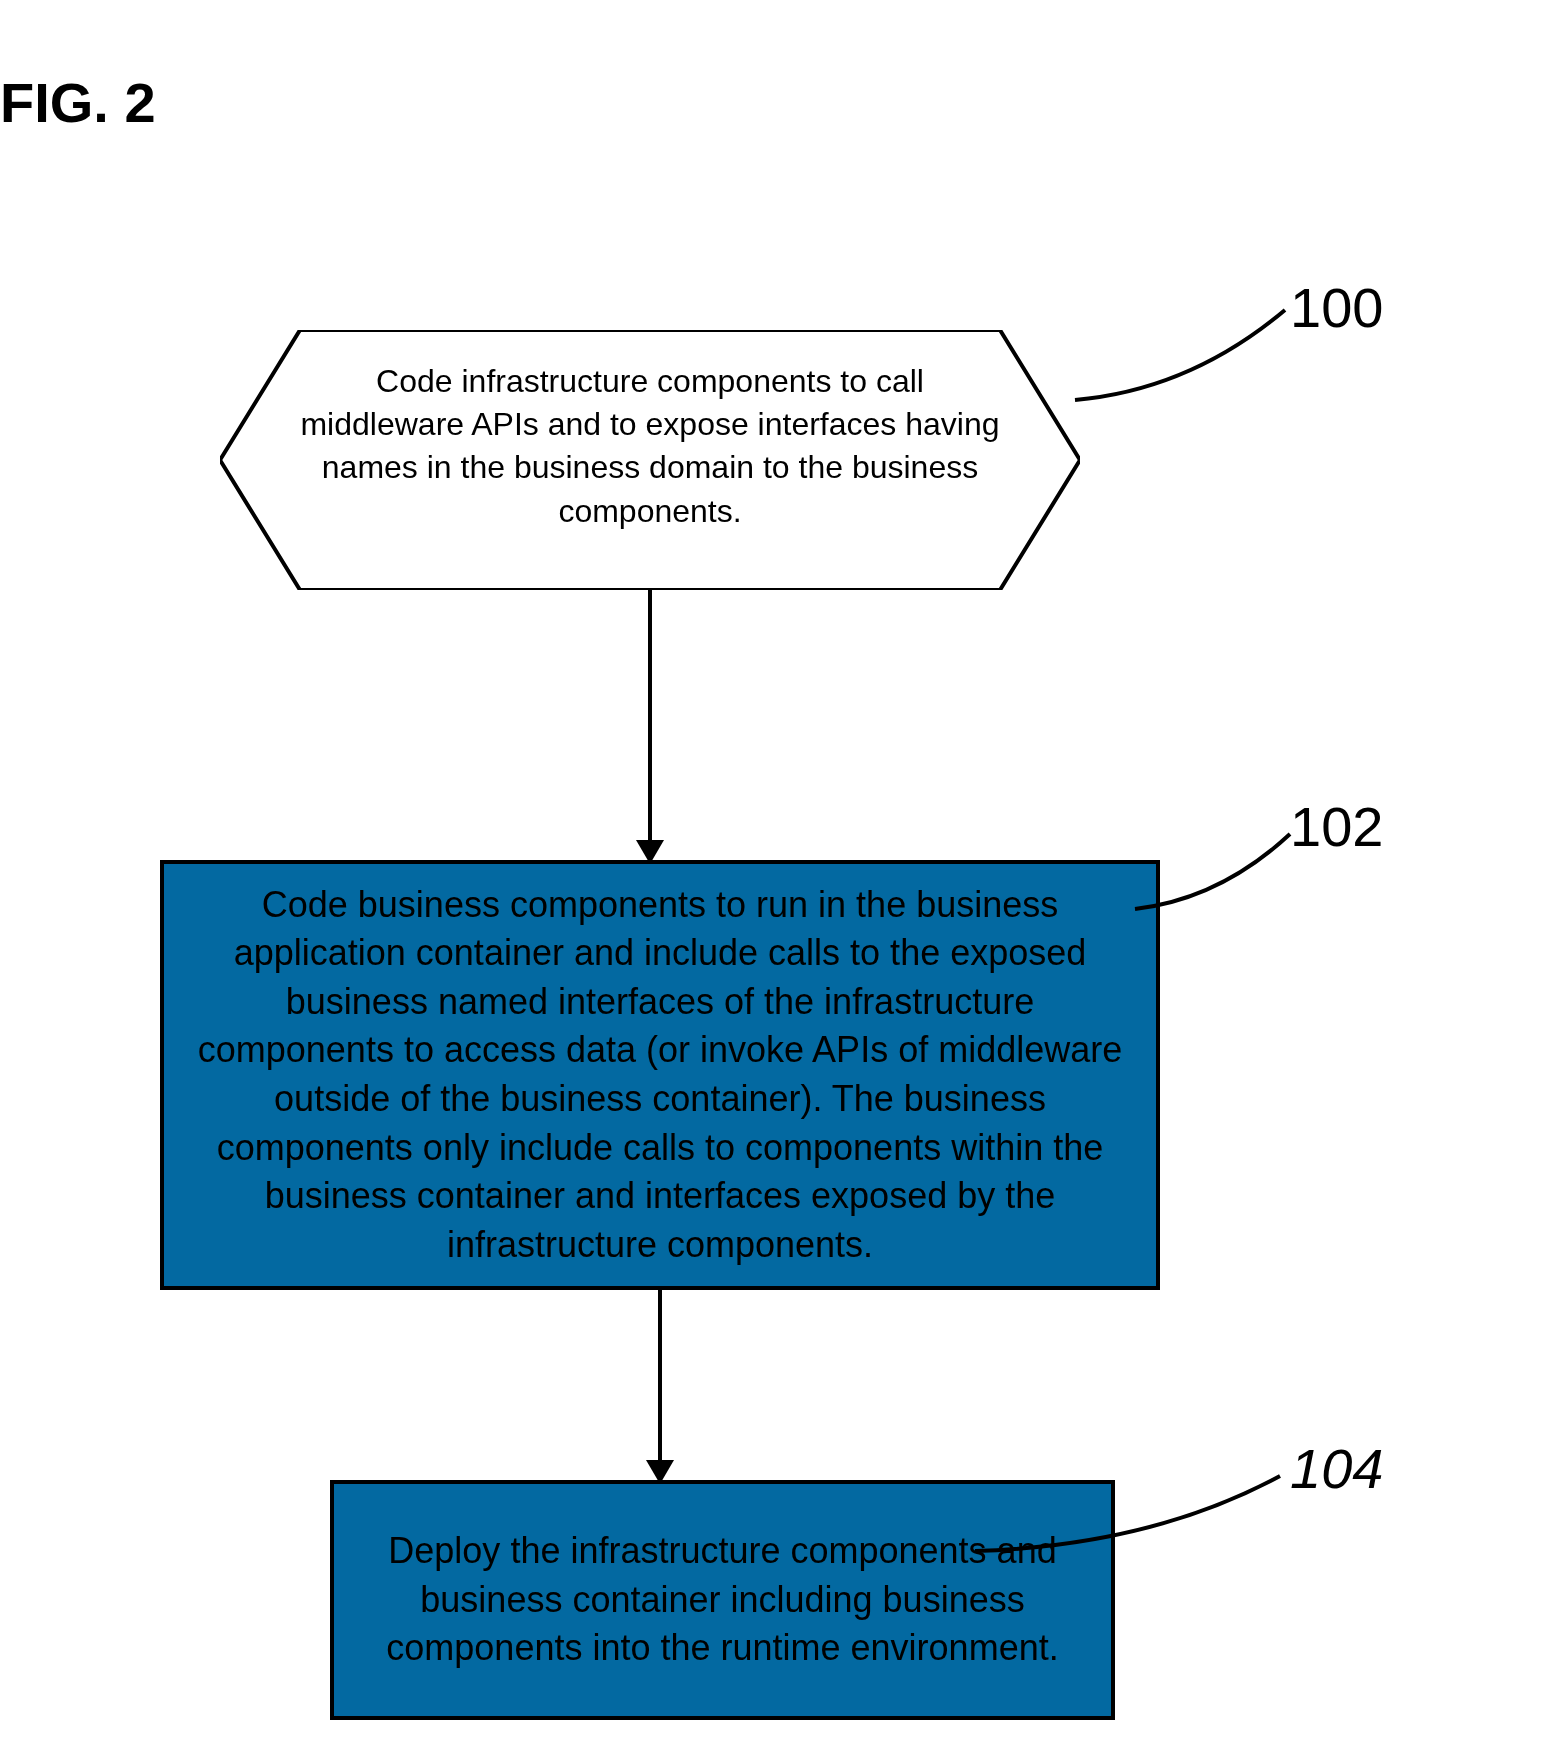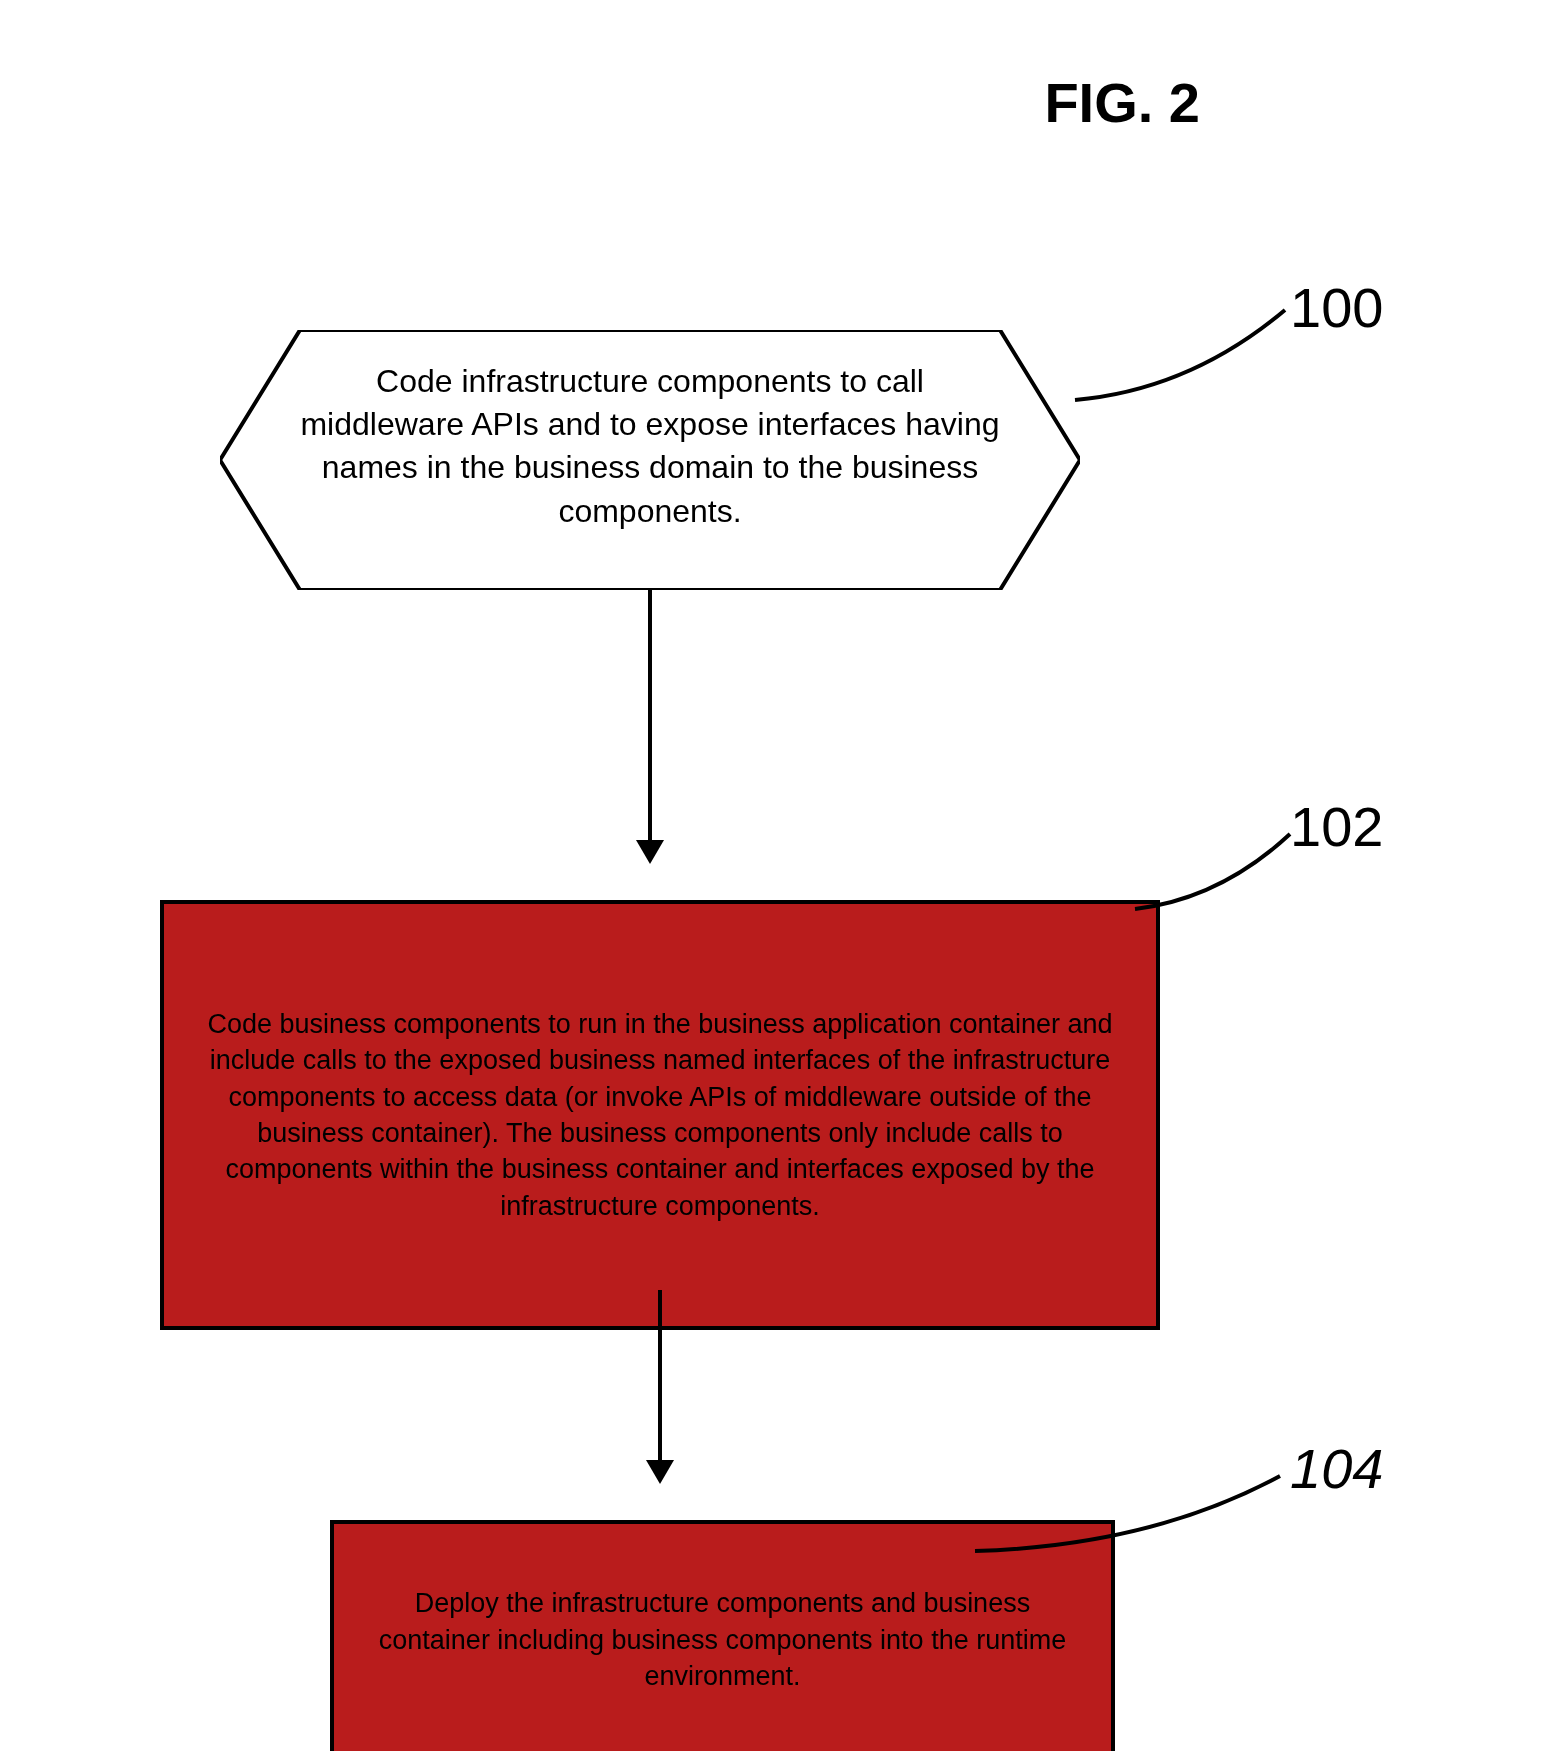--- a/index.html
+++ b/index.html
@@ -14,21 +14,21 @@
   .canvas {
     position: relative;
     width: 1556px;
     height: 1751px;
   }
   .title {
     position: absolute;
     top: 70px;
     left: 0;
     width: 1200px;
-    text-align: right;
+    text-align: left;
     font-size: 56px;
     font-weight: 600;
   }
   .hex-wrap {
     position: absolute;
     left: 220px;
     top: 330px;
     width: 860px;
     height: 260px;
   }
@@ -37,31 +37,30 @@
     position: absolute;
     left: 80px;
     top: 30px;
     width: 700px;
     text-align: center;
     font-size: 32px;
     line-height: 1.35;
   }
   .rect {
     position: absolute;
-    background: #b91c1c;
+    background: #0369a1;
     border: 4px solid #000;
     box-sizing: border-box;
     text-align: center;
-    font-size: 27px;
+    font-size: 36px;
     line-height: 1.35;
     padding: 18px 22px;
     display: flex;
     align-items: center;
     justify-content: center;
-    margin-top: 40px;
   }
   .rect102 {
     left: 160px;
     top: 860px;
     width: 1000px;
     height: 430px;
   }
   .rect104 {
     left: 330px;
     top: 1480px;

